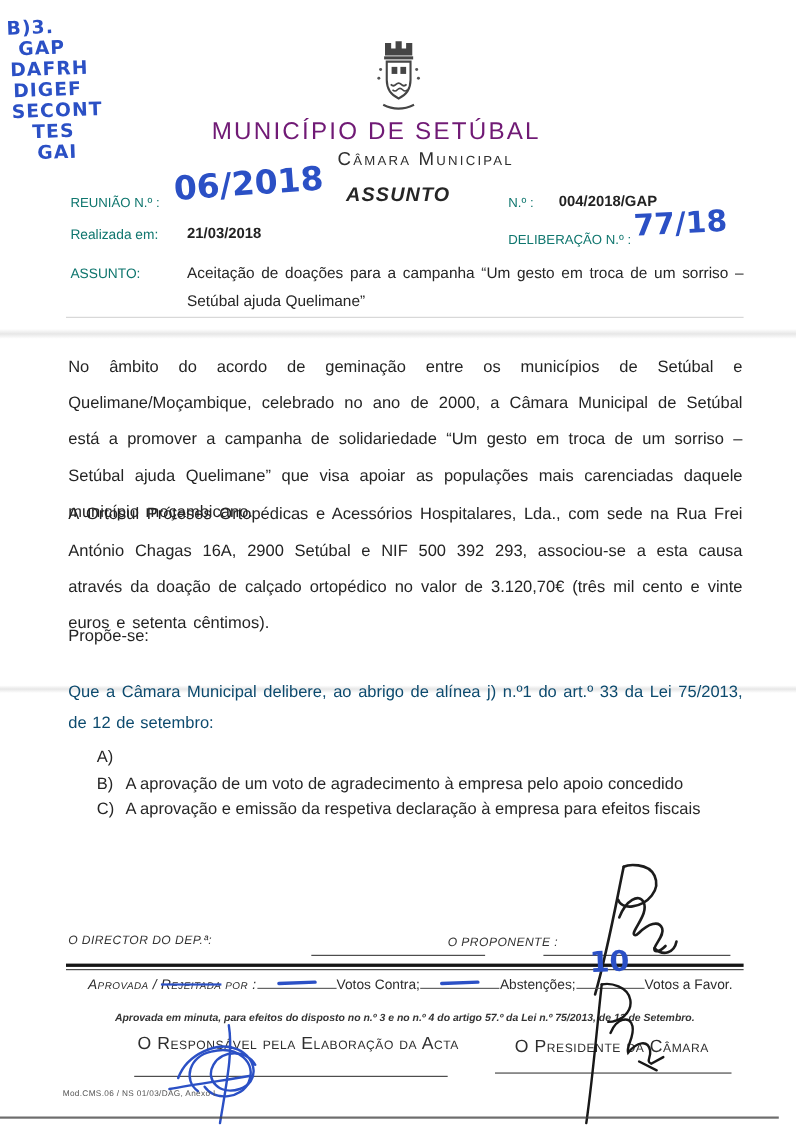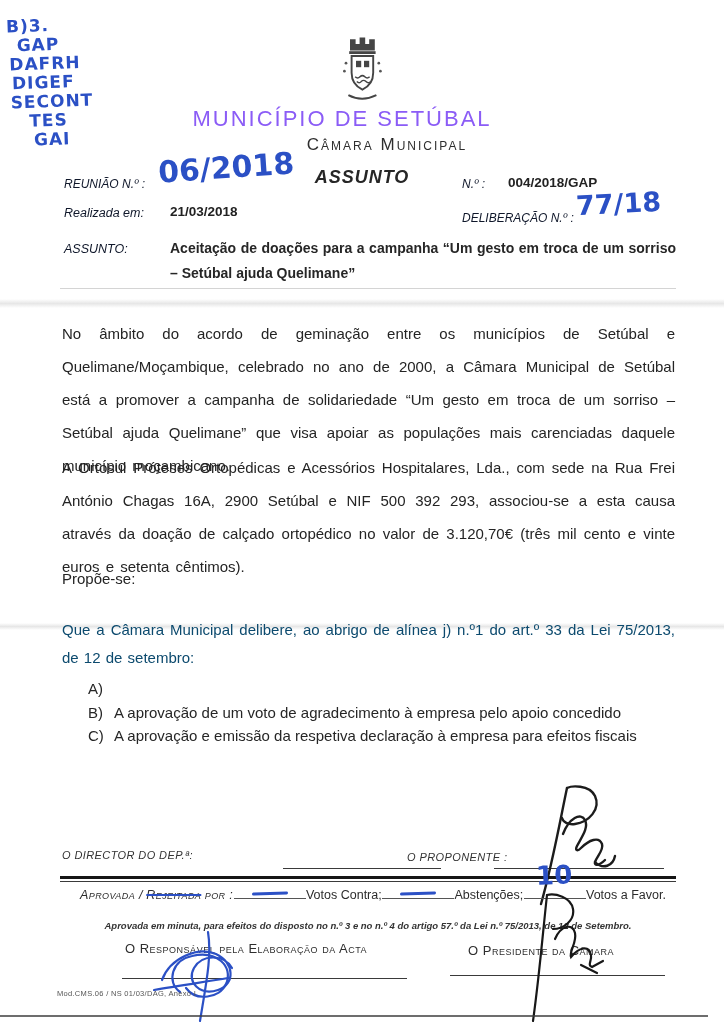--- a/index.html
+++ b/index.html
@@ -5,49 +5,49 @@
   html,body{margin:0;padding:0;background:#e8e8e8;}
   .page{
     position:relative;width:724px;height:1024px;background:#ffffff;
     font-family:"Liberation Sans",sans-serif;color:#262626;overflow:hidden;
   }
   .abs{position:absolute;}
   
   .ink{color:#2b50c5;font-family:"DejaVu Sans",sans-serif;font-weight:600;}
   .note{left:8px;top:16px;font-size:17px;line-height:19px;transform:rotate(-2deg);letter-spacing:1px;}
   
-  .h-muni{left:0;top:106px;width:684px;text-align:center;font-size:22px;letter-spacing:2px;color:#8b5cf6;}
+  .h-muni{left:0;top:106px;width:684px;text-align:center;font-size:22px;letter-spacing:2px;color:#701a75;}
   .h-cam{left:0;top:135px;width:724px;text-align:center;font-size:17px;letter-spacing:2px;font-variant:small-caps;color:#2e2e2e;padding-left:25px;}
   
-  .lbl{font-style:italic;font-size:12px;color:#0f172a;}
+  .lbl{font-size:12px;color:#0f766e;}
   .val-b{font-weight:bold;font-size:13.5px;color:#222;}
   .proposta{width:140px;text-align:center;font-size:18px;font-weight:bold;font-style:italic;letter-spacing:1px;}
   .hand-big{font-size:30px;transform:rotate(-4deg);}
   .hand-mid{font-size:27px;transform:rotate(-3deg);}
-  .assunto-val{width:506px;font-weight:bold;font-size:14px;line-height:25px;text-align:justify;}
+  .assunto-val{width:506px;font-weight:normal;font-size:14px;line-height:25px;text-align:justify;}
   .divider-dash{border-top:1px solid #c9c9c9;opacity:.8;}
   .band{left:0;width:724px;background:linear-gradient(to bottom,rgba(120,120,120,0),rgba(120,120,120,.18),rgba(120,120,120,0));}
   
   .para{width:613px;font-size:15px;line-height:33px;text-align:justify;word-spacing:2px;color:#242424;}
   .para2{width:613px;font-size:15px;line-height:28px;text-align:justify;word-spacing:1px;color:#0c4a6e;}
   .list{width:572px;font-size:15px;}
   .list-row{display:flex;line-height:23.5px;}
   .list-marker{width:26px;flex:none;}
   
   .sig-lbl{font-style:italic;font-size:11px;letter-spacing:.4px;color:#333;}
   .sig-line{border-bottom:1.5px solid #3a3a3a;}
   .thick-rule{height:2px;border-top:3px solid #151515;border-bottom:1px solid #3a3a3a;}
   .votes{display:flex;justify-content:space-between;align-items:baseline;font-size:12.5px;color:#2c2c2c;}
   .sc{font-variant:small-caps;letter-spacing:.4px;font-style:italic;}
   .strike{text-decoration:line-through;text-decoration-color:#2b50c5;text-decoration-thickness:2px;}
   .vline{position:relative;border-bottom:1.2px solid #555;height:14px;}
   .vdash{position:absolute;left:50%;bottom:3px;width:36px;height:3px;margin-left:-18px;background:#2b50c5;border-radius:2px;transform:rotate(-2deg);}
   .vten{position:absolute;left:12px;top:-22px;font-size:26px;line-height:26px;transform:rotate(-2deg);}
   .minuta{width:616px;text-align:center;font-size:9.5px;font-style:italic;font-weight:bold;color:#333;}
-  .bot-lbl{font-variant:small-caps;font-size:13px;letter-spacing:.5px;color:#2e2e2e;}
+  .bot-lbl{font-variant:small-caps;font-size:16px;letter-spacing:.5px;color:#2e2e2e;}
   .footer-ref{font-size:7.5px;color:#555;letter-spacing:.3px;}
   .bottom-line{height:1.5px;background:#3c3c3c;opacity:.75;}
   svg{display:block;}
 </style>
 </head>
 <body>
 
 <div class="page">
 
   <div class="abs ink note">

